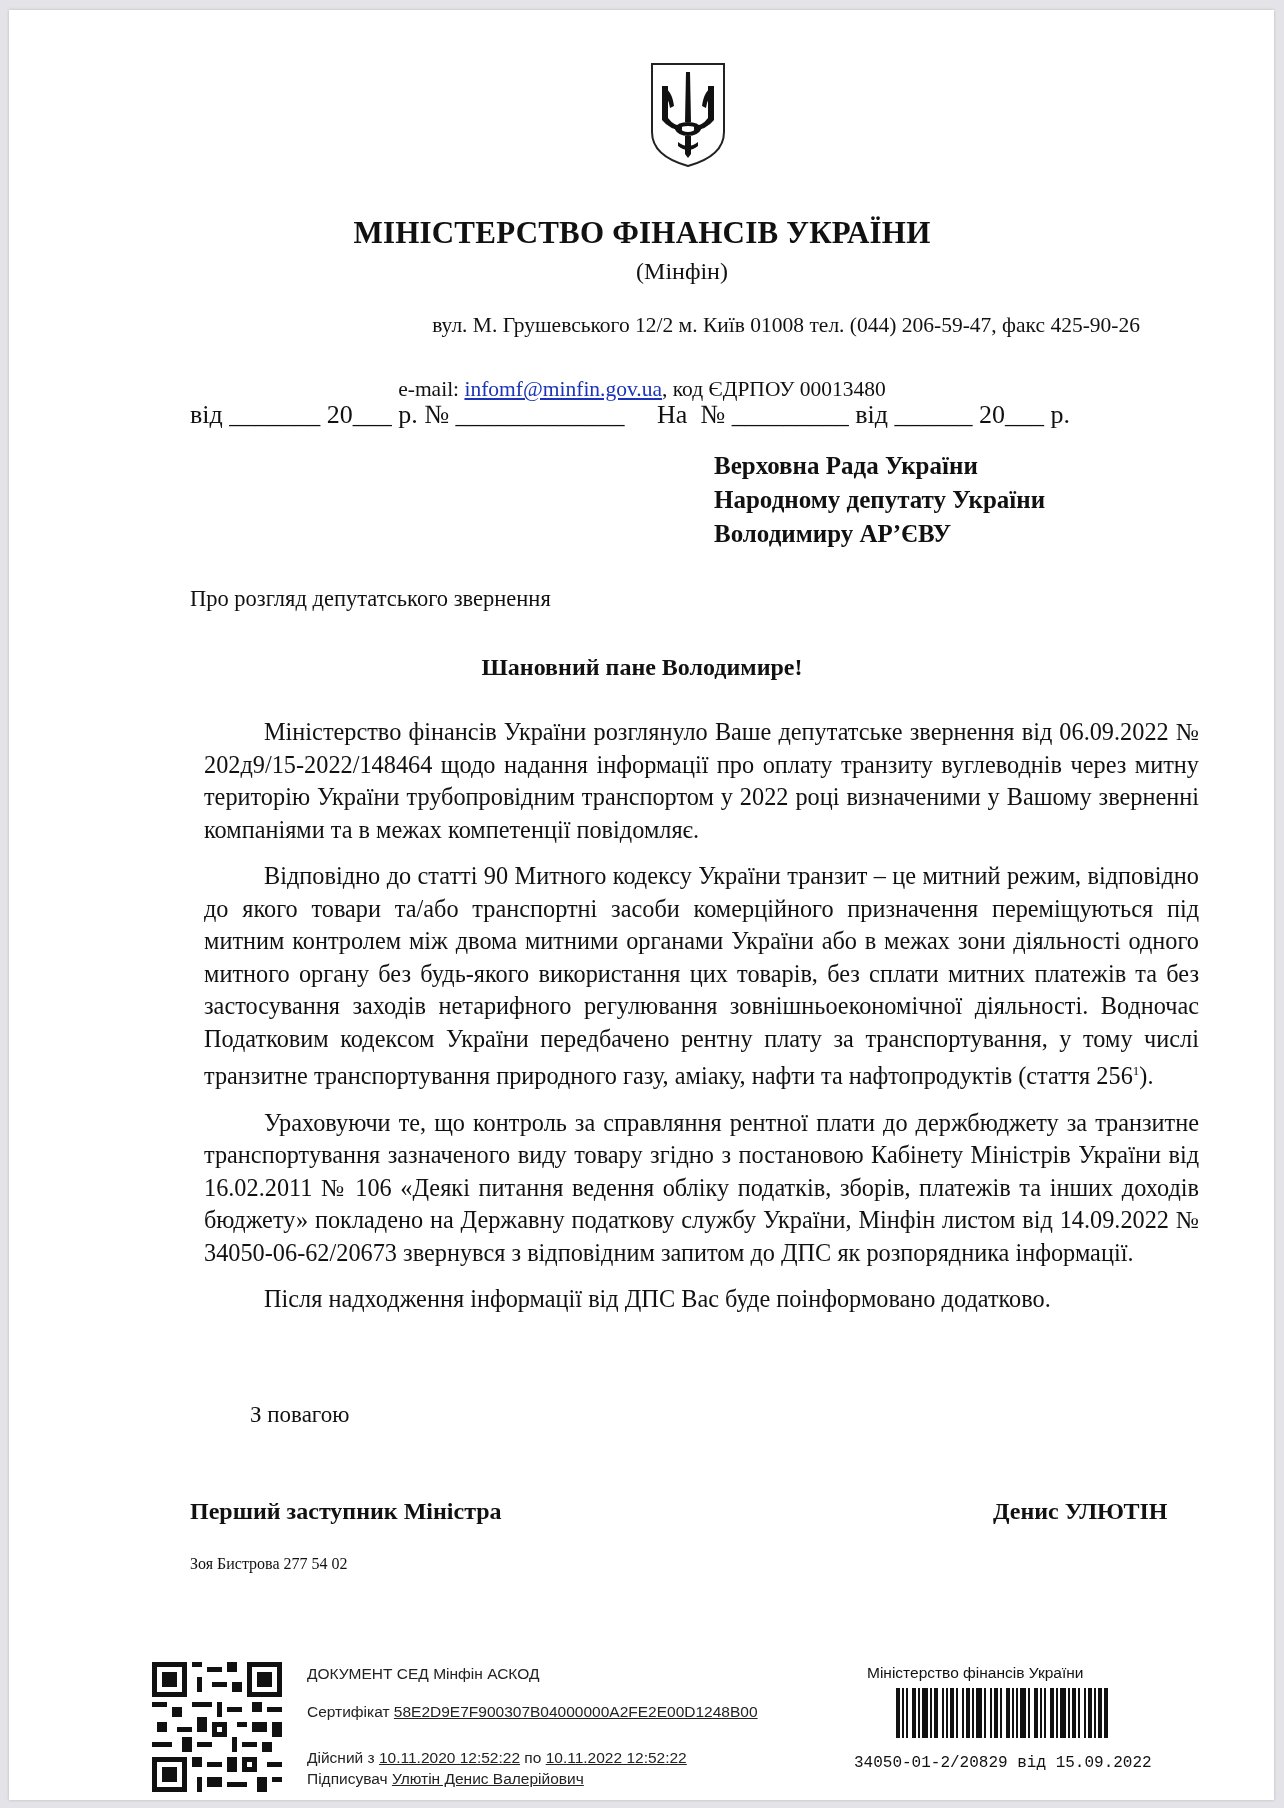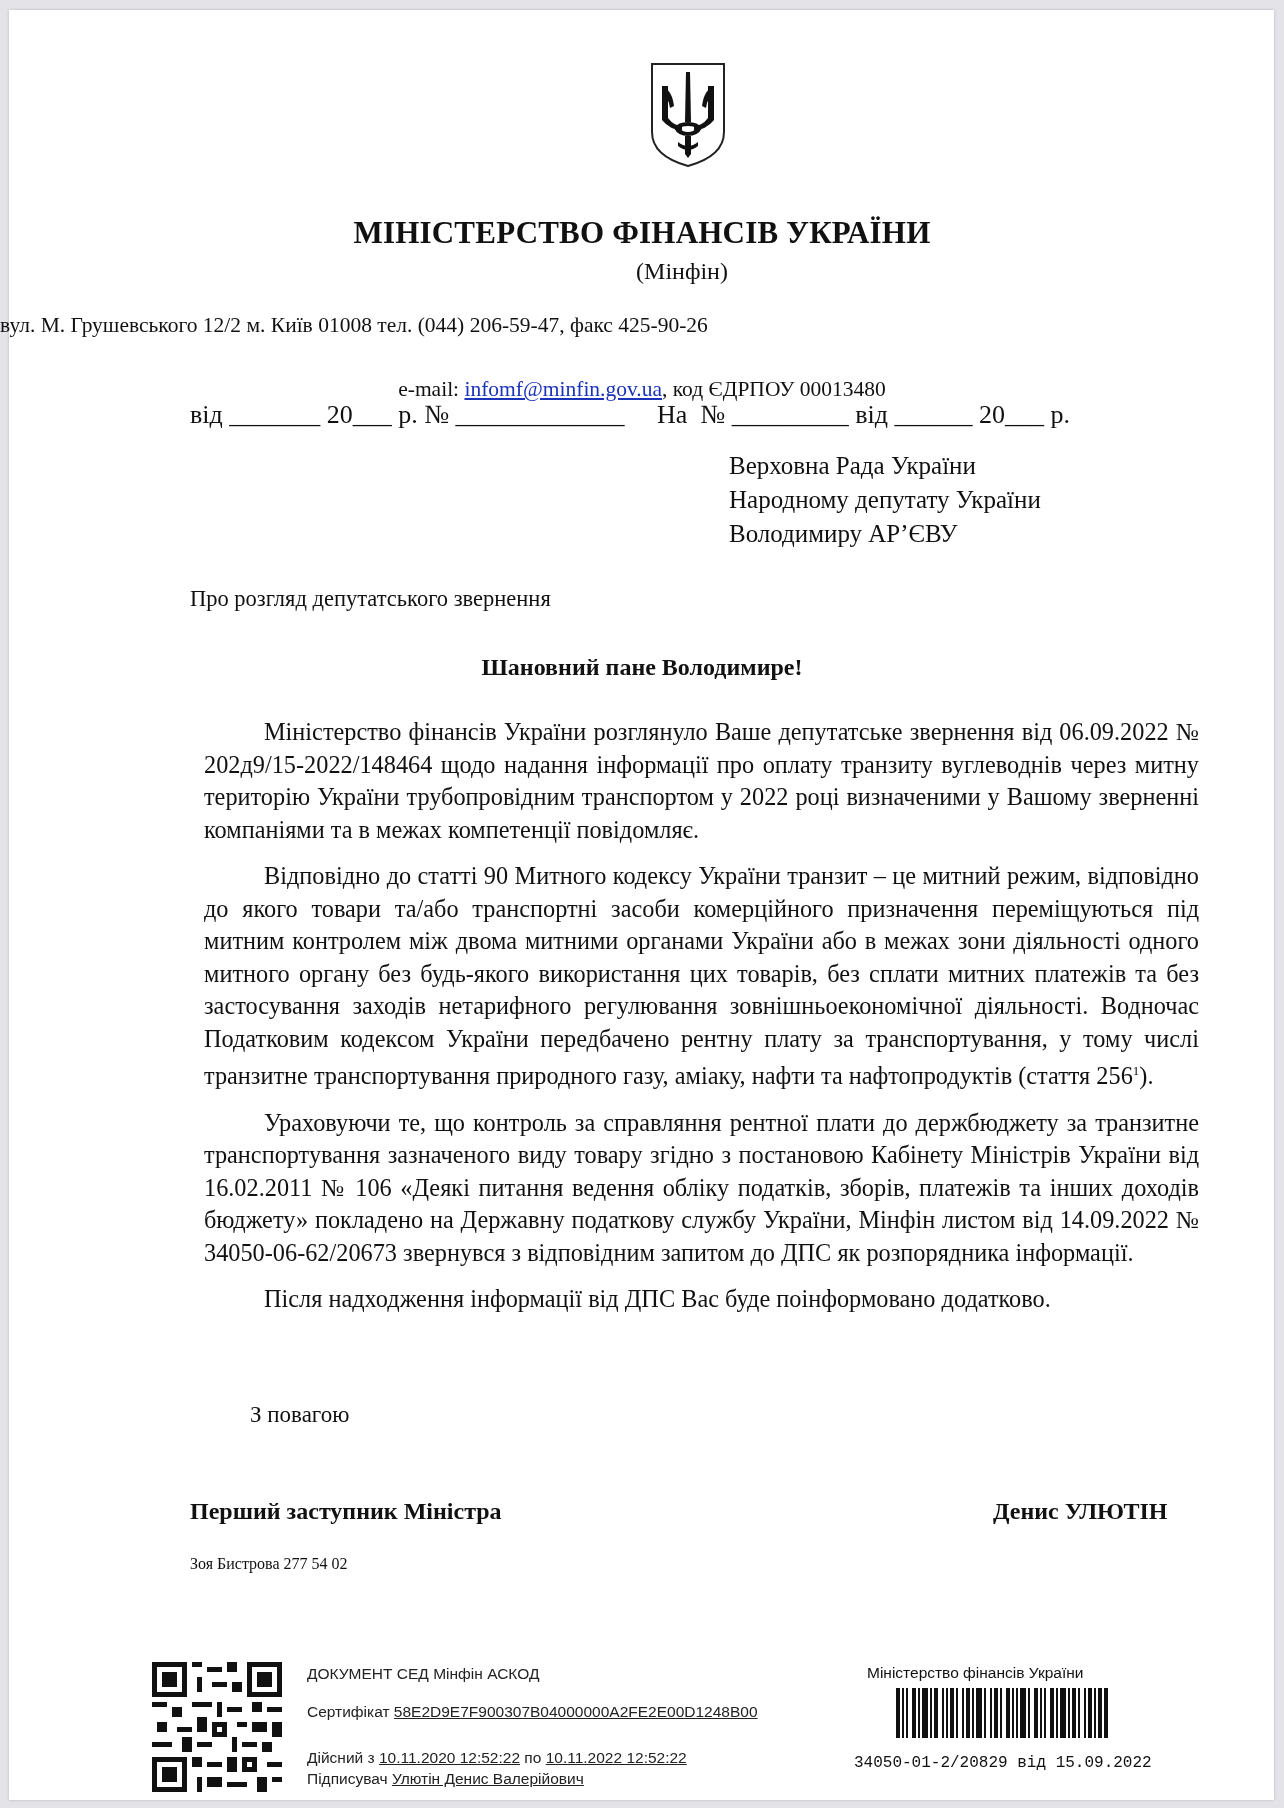--- a/index.html
+++ b/index.html
@@ -8,25 +8,25 @@
     font-family:"Liberation Serif", serif; color:#111;
   }
   .page {
     position:absolute; left:9px; top:10px; width:1265px; height:1790px;
     background:#fff; box-shadow: 0 0 3px rgba(0,0,0,0.18);
   }
   .abs { position:absolute; }
   .crest { left:648px; top:60px; width:80px; height:110px; }
   .ministry-title { left:0; width:1284px; top:215px; text-align:center; font-weight:bold; font-size:31px; letter-spacing:0.2px; }
   .ministry-short { left:0; width:1284px; top:258px; text-align:center; font-size:24px;padding-left:40px; }
-  .addr1 { left:0; width:1140px; top:313px; text-align:left; font-size:21.5px; }
+  .addr1 { left:0; width:1140px; top:313px; text-align:right; font-size:21.5px; }
   .addr2 { left:0; width:1284px; top:341px; text-align:center; font-size:21.5px;margin-top:36px; }
   .addr2 .email { color:#1a33b8; text-decoration:underline; }
   .regline { left:190px; top:400px; font-size:26px; white-space:pre; }
-  .recipient { left:729px; font-weight:normal; font-size:25px; }
+  .recipient { left:714px; font-weight:bold; font-size:25px; }
   .subject { left:190px; top:586px; font-size:22.5px; }
   .greeting { left:0; width:1284px; top:654px; text-align:center; font-weight:bold; font-size:24px; }
   .body-text { left:190px; width:1023px; top:702px; font-size:24.3px; line-height:32.5px; text-align:justify; }
   .body-text p { margin:14px; text-indent:60px; }
   .regards { left:250px; top:1402px; font-size:23px; }
   .sig-title { left:190px; top:1498px; font-weight:bold; font-size:24px; }
   .sig-name { left:993px; top:1498px; font-weight:bold; font-size:24px; }
   .executor { left:190px; top:1555px; font-size:16px; }
   .qr { left:152px; top:1662px; width:130px; height:130px; }
   .sed { font-family:"Liberation Sans", sans-serif; font-size:15.5px; color:#222; }

